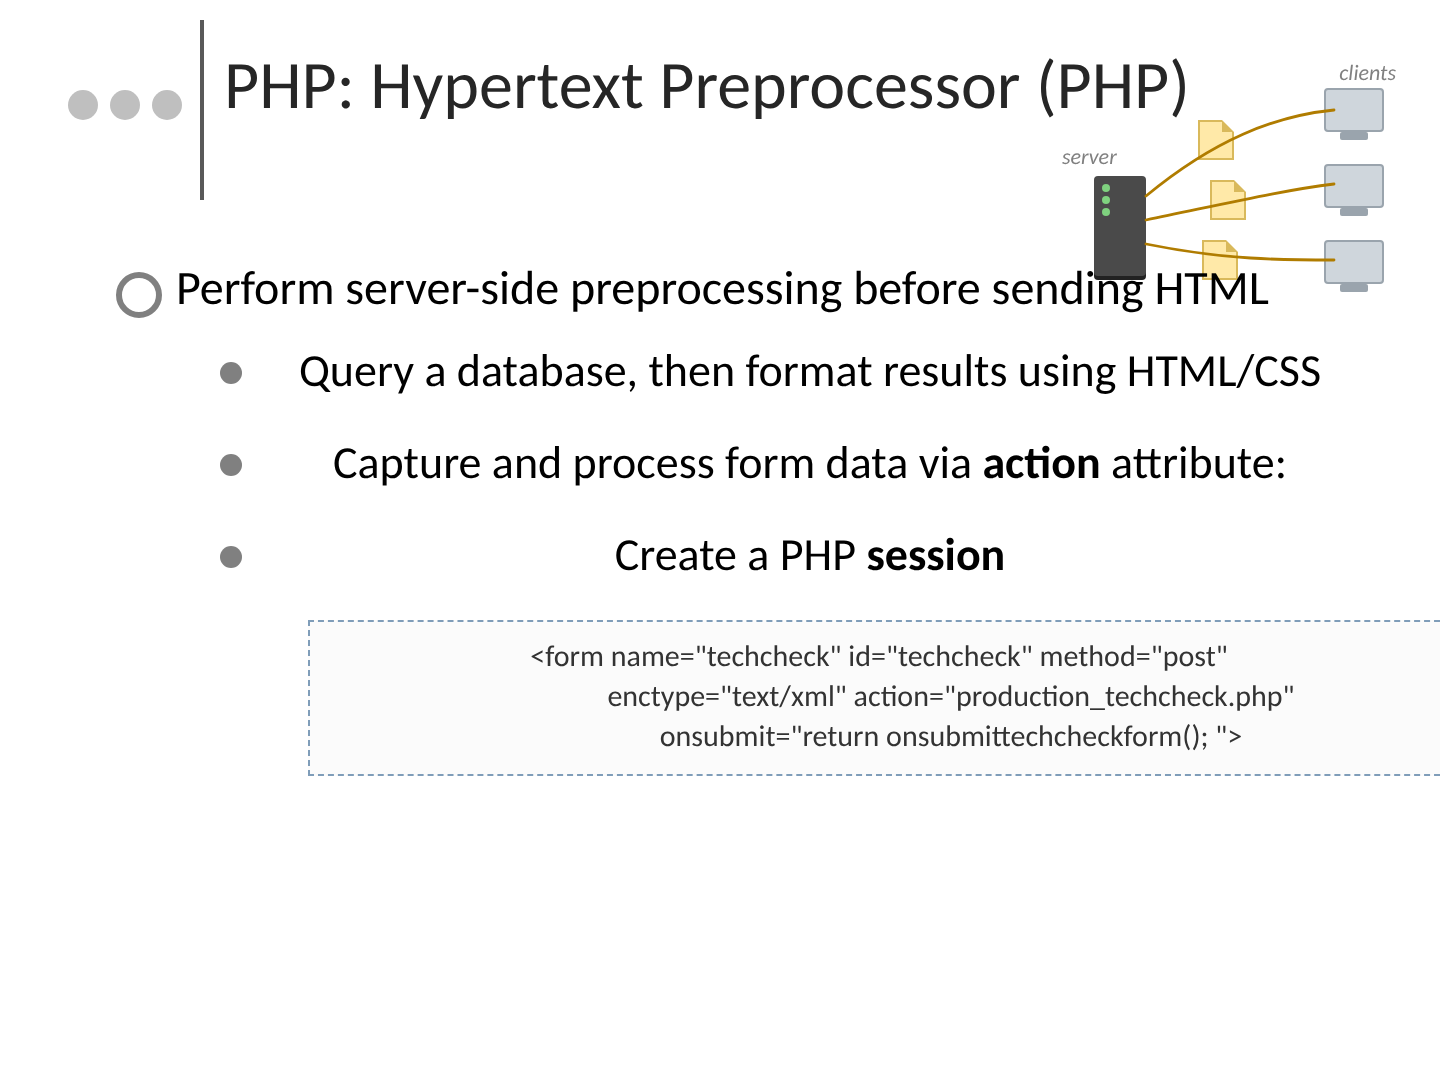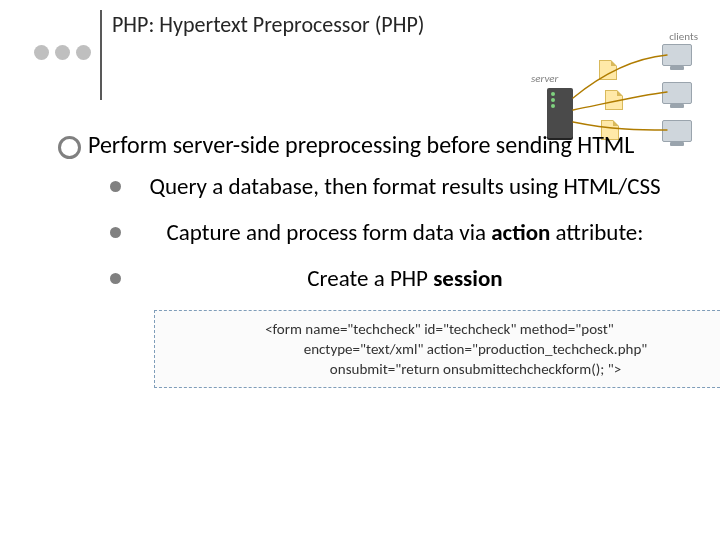--- a/index.html
+++ b/index.html
@@ -37,41 +37,42 @@
     left: 100px;
     top: 10px;
     width: 2px;
     height: 90px;
     background: #595959;
   }
   
   .title {
     position: absolute;
     left: 112px;
-    top: 12px;
+    top: 24px;
     width: 510px;
-    font-size: 22px;
+    font-size: 34px;
     line-height: 1.15;
     color: #262626;
     font-weight: 400;
   }
   
   .netdiagram {
     position: absolute;
     right: 18px;
     top: 30px;
     width: 175px;
     height: 120px;
   }
   .netdiagram .label-clients {
     position: absolute;
     right: 4px;
     top: 0;
     font-size: 11px;
     color: #808080;
+    font-style: italic;
   }
   .netdiagram .label-server {
     position: absolute;
     left: 4px;
     top: 42px;
     font-size: 11px;
     color: #808080;
     font-style: italic;
   }
   .netdiagram .server {

